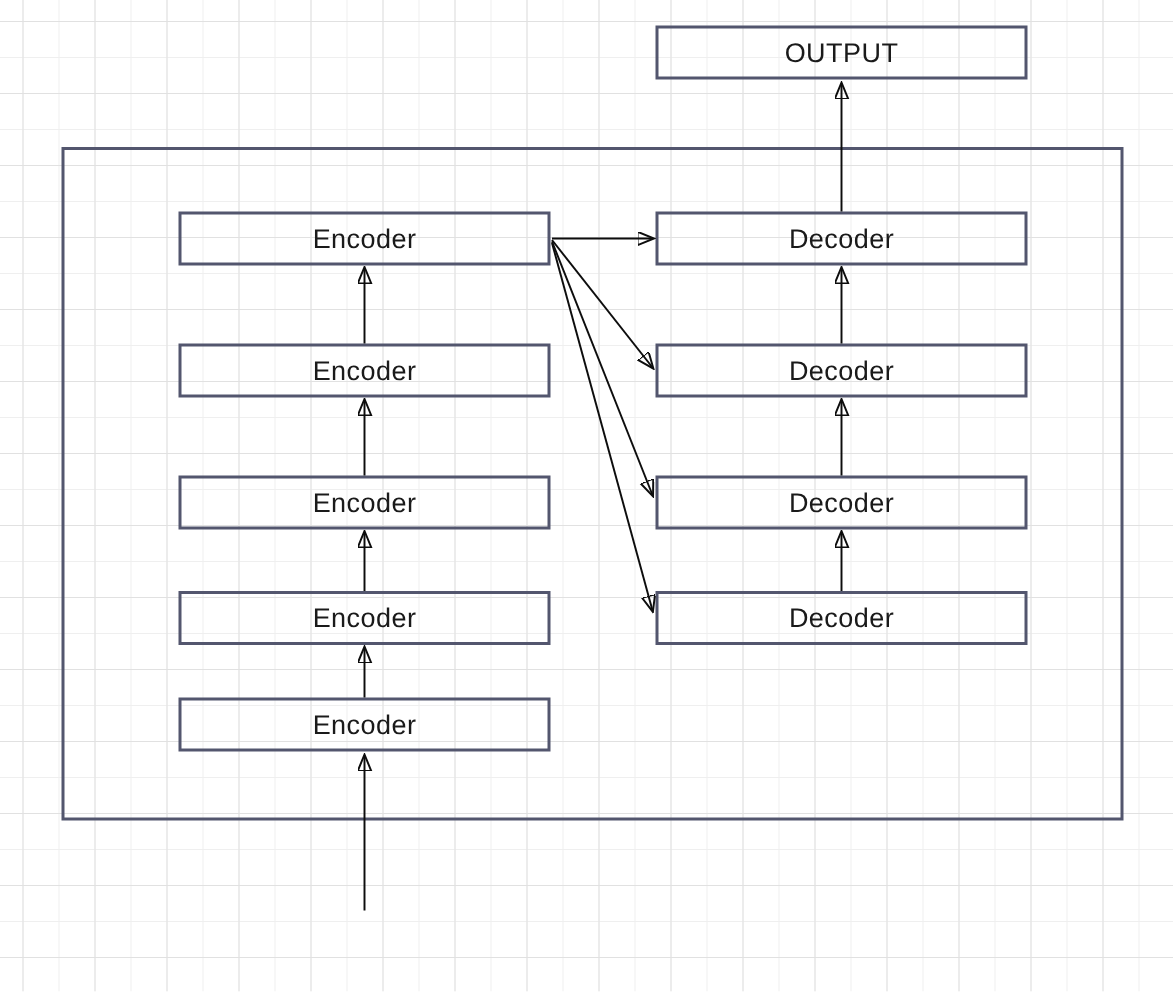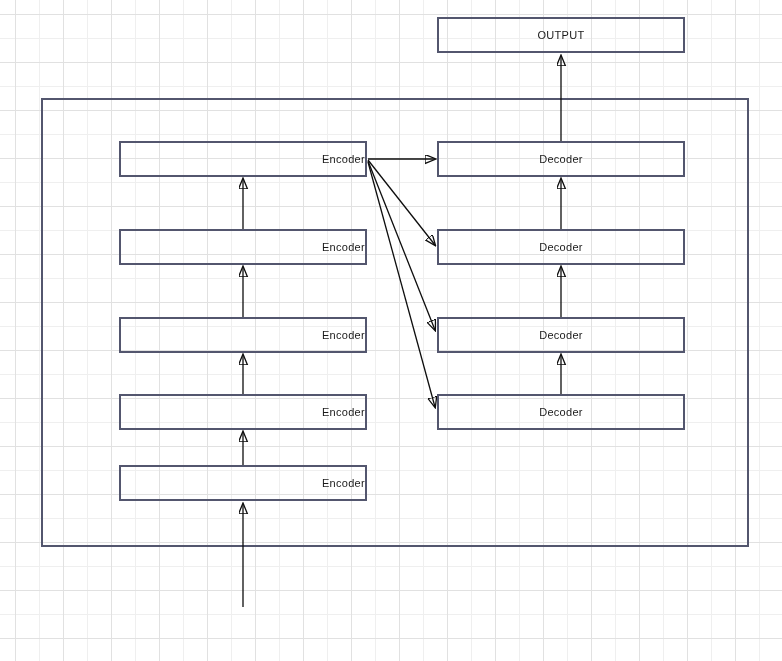--- a/index.html
+++ b/index.html
@@ -24,32 +24,32 @@
     background-position: 15px 14px, 15px 14px, 15px 14px, 15px 14px;
   }
   .node {
     position: absolute;
     box-sizing: border-box;
     border: 2px solid #53566e;
     background: transparent;
     display: flex;
     align-items: center;
     justify-content: center;
-    font-size: 11px;
+    font-size: 18px;
     color: #1a1a1a;
     letter-spacing: 0.3px;
   }
   .group-frame {
     position: absolute;
     box-sizing: border-box;
     border: 2px solid #53566e;
     background: transparent;
   }
   .w-box { width: 248px; height: 36px; }
-  .col-left  { left: 119px; justify-content: flex-end; }
+  .col-left  { left: 119px; }
   .col-right { left: 437px; }
   .row1 { top: 141px; }
   .row2 { top: 229px; }
   .row3 { top: 317px; }
   .row4 { top: 394px; }
   .row5 { top: 465px; }
   .connectors {
     position: absolute;
     left: 0; top: 0;
     width: 782px;

